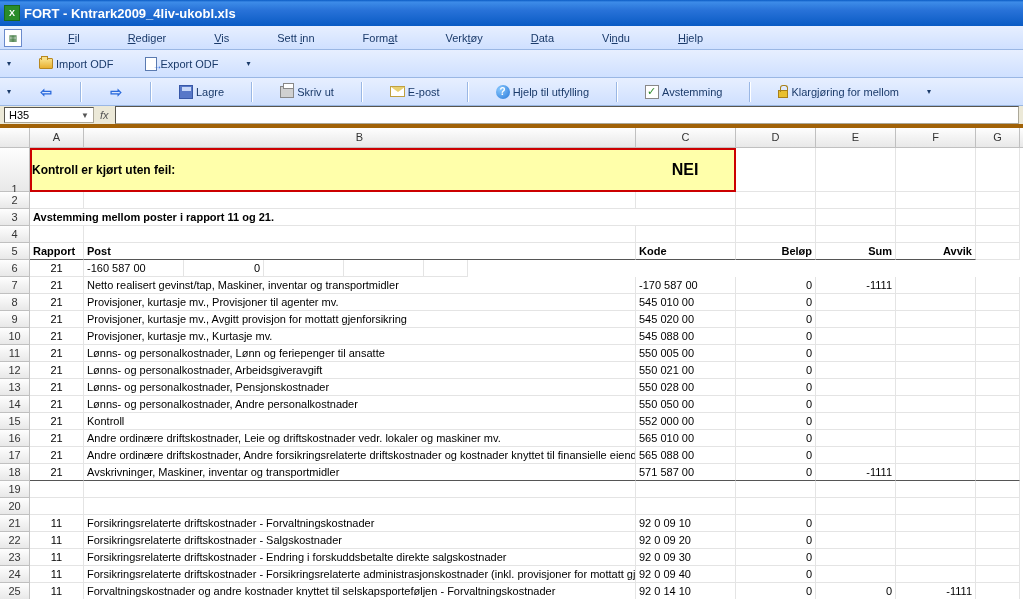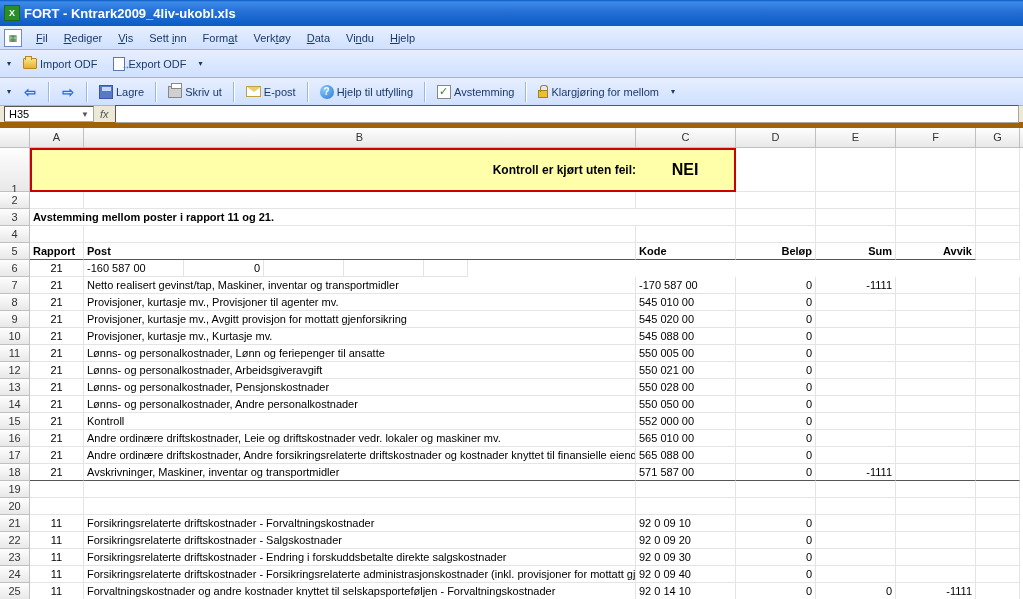--- a/index.html
+++ b/index.html
@@ -16,28 +16,28 @@
     background: linear-gradient(to bottom, #e7efff 0%, #cfe0ff 100%);
     height: 24px; display: flex; align-items: center; padding: 0 4px;
     border-bottom: 1px solid #9ab7e4;
   }
   .doc-icon {
     width: 18px; height: 18px; margin-right: 6px;
     background: #fff; border: 1px solid #6a8acc; display: inline-flex;
     align-items: center; justify-content: center; font-size: 9px; color: #2a6a2a;
   }
   .menu-item {
-    padding: 3px 8px; cursor: default; color: #1a3a6a;
+    padding: 3px 8px; cursor: default; color: #1a3a6a; margin-left: 32px;
   }
   .menu-item u { text-decoration: underline; }
   
   .toolbar {
     background: linear-gradient(to bottom, #e7efff 0%, #cfe0ff 100%);
     height: 28px; display: flex; align-items: center; padding: 0 4px;
-    border-bottom: 1px solid #9ab7e4; gap: 2px;
+    border-bottom: 1px solid #9ab7e4; gap: 18px;
   }
   .tb-btn {
     display: inline-flex; align-items: center; gap: 3px;
     padding: 2px 6px; cursor: default; color: #1a3a6a;
     border: 1px solid transparent; border-radius: 2px;
   }
   .tb-sep { width: 2px; height: 20px; border-left: 1px solid #9ab7e4; border-right: 1px solid #fff; margin: 0 2px; }
   .tb-drop {
     width: 10px; height: 22px; display: inline-flex; align-items: center; justify-content: center;
     color: #1a3a6a; font-size: 8px; cursor: default;
@@ -60,21 +60,21 @@
   .i-check { width: 14px; height: 14px; background: #fff; border: 1px solid #888; position: relative; }
   .i-check::after { content: "✓"; position: absolute; top: -1px; left: 1px; color: #2a8c2a; font-size: 11px; }
   .i-lock { width: 10px; height: 8px; background: #e8c030; border: 1px solid #a8801a; margin-top: 5px; position: relative; }
   .i-lock::before { content: ""; position: absolute; top: -6px; left: 1px; width: 6px; height: 6px; border: 1px solid #a8801a; border-bottom: none; border-radius: 3px 3px 0 0; }
   .i-arrow-l, .i-arrow-r { color: #2a6adc; font-size: 14px; font-weight: bold; width: 14px; text-align: center; }
   .i-arrow-l::after { content: "⇦"; }
   .i-arrow-r::after { content: "⇨"; }
   
   .namebox-row {
     height: 22px; display: flex; align-items: center;
-    background: #ece9d8; border-bottom: 6px solid #a16207;
+    background: #ece9d8; border-bottom: 4px solid #a16207;
   }
   .namebox {
     width: 90px; background: #fff; border: 1px inset #aca899;
     padding: 1px 4px; margin-left: 4px; display: flex; align-items: center; justify-content: space-between;
   }
   .namebox-drop { font-size: 8px; color: #555; }
   .fx-label { margin: 0 6px; font-style: italic; color: #555; }
   .formula-bar { flex: 1; background: #fff; border: 1px inset #aca899; height: 18px; margin-right: 4px; padding: 1px 4px; }
   
   .grid-container { position: relative; overflow: hidden; height: calc(599px - 26px - 24px - 28px - 28px - 22px); }
@@ -100,21 +100,21 @@
   .txt-c { text-align: center; }
   .bold { font-weight: bold; }
   
   .banner-row { height: 44px; }
   .banner-row .row-h { height: 44px; line-height: 82px; }
   .banner {
     background: #ffffaa; border: 2px solid #cc0000;
     display: flex; align-items: center; height: 44px;
     border-right: 2px solid #cc0000 !important; border-bottom: 2px solid #cc0000 !important;
   }
-  .banner-msg { flex: 1; text-align: right; font-weight: bold; font-size: 12px; }
+  .banner-msg { flex: 1; text-align: left; font-weight: bold; font-size: 12px; }
   .banner-val { width: 98px; text-align: center; font-weight: bold; font-size: 16px; }
   
   .hdr-cell { border-bottom: 1px solid #555 !important; font-weight: bold; }
   .r18 .cell { border-bottom: 1px solid #555 !important; }
   .r25 .cell { border-bottom: 1px solid #555 !important; }
 </style>
 </head>
 <body>
 
 <div class="titlebar">

